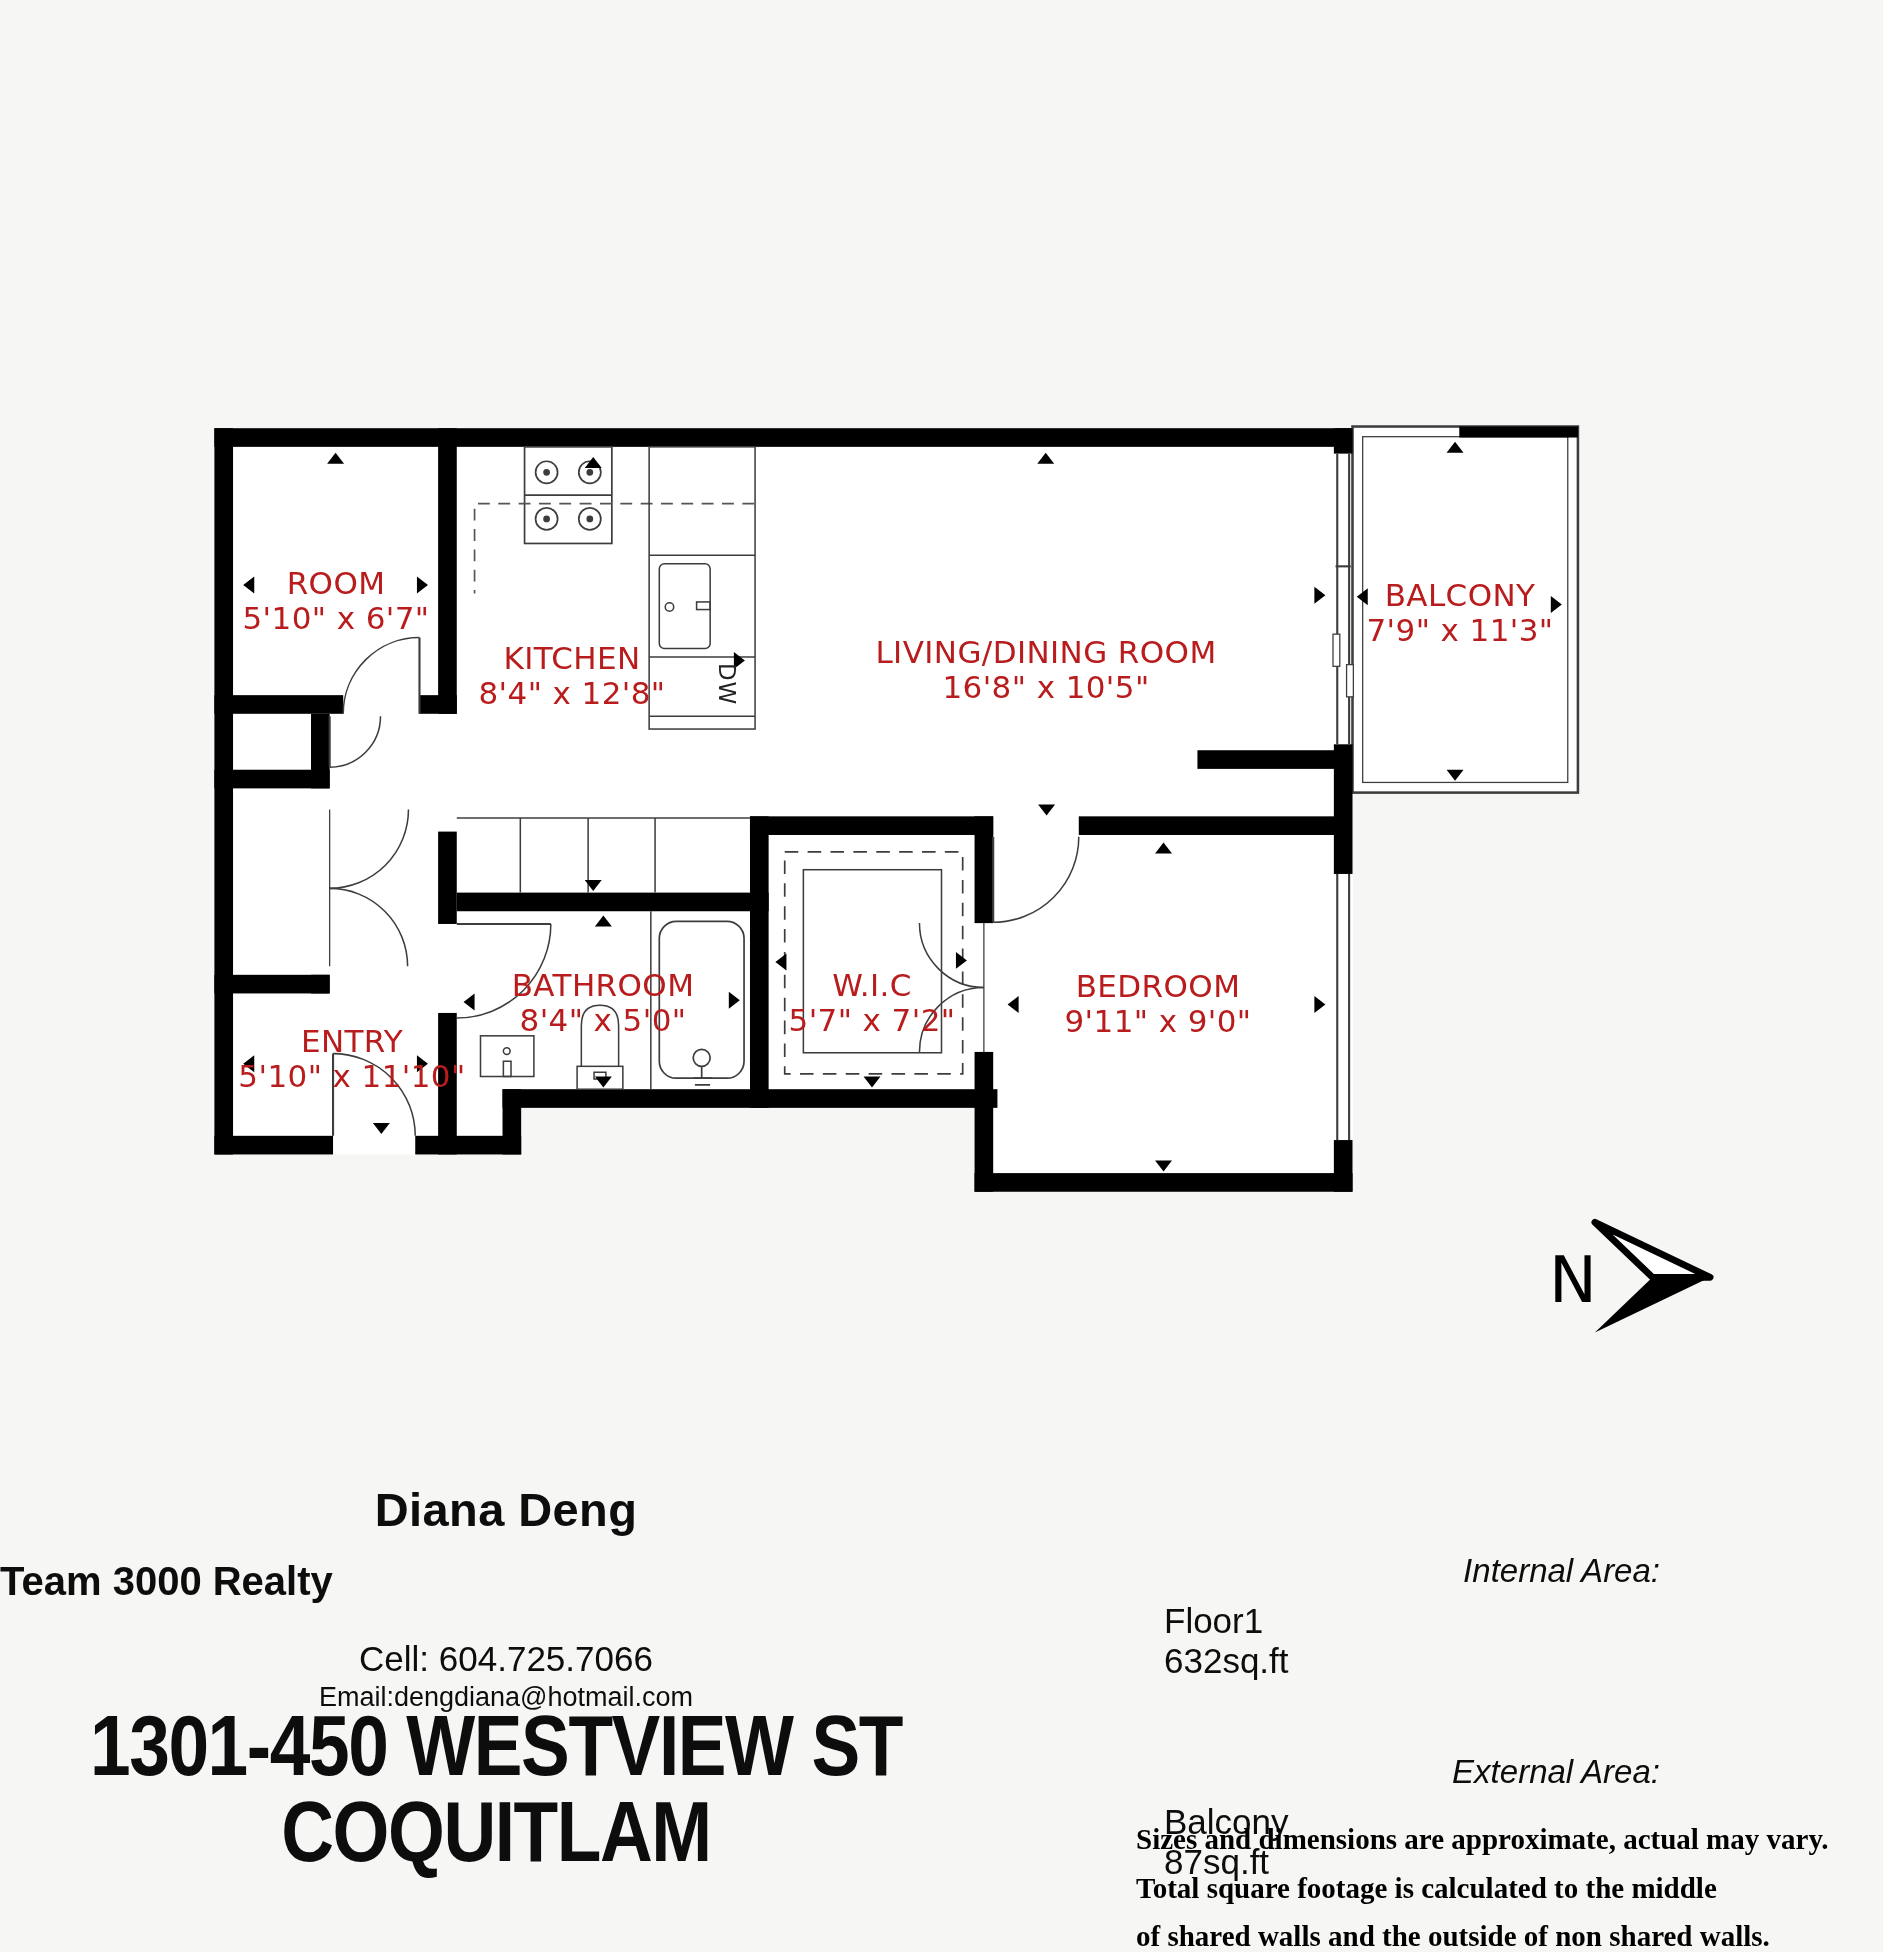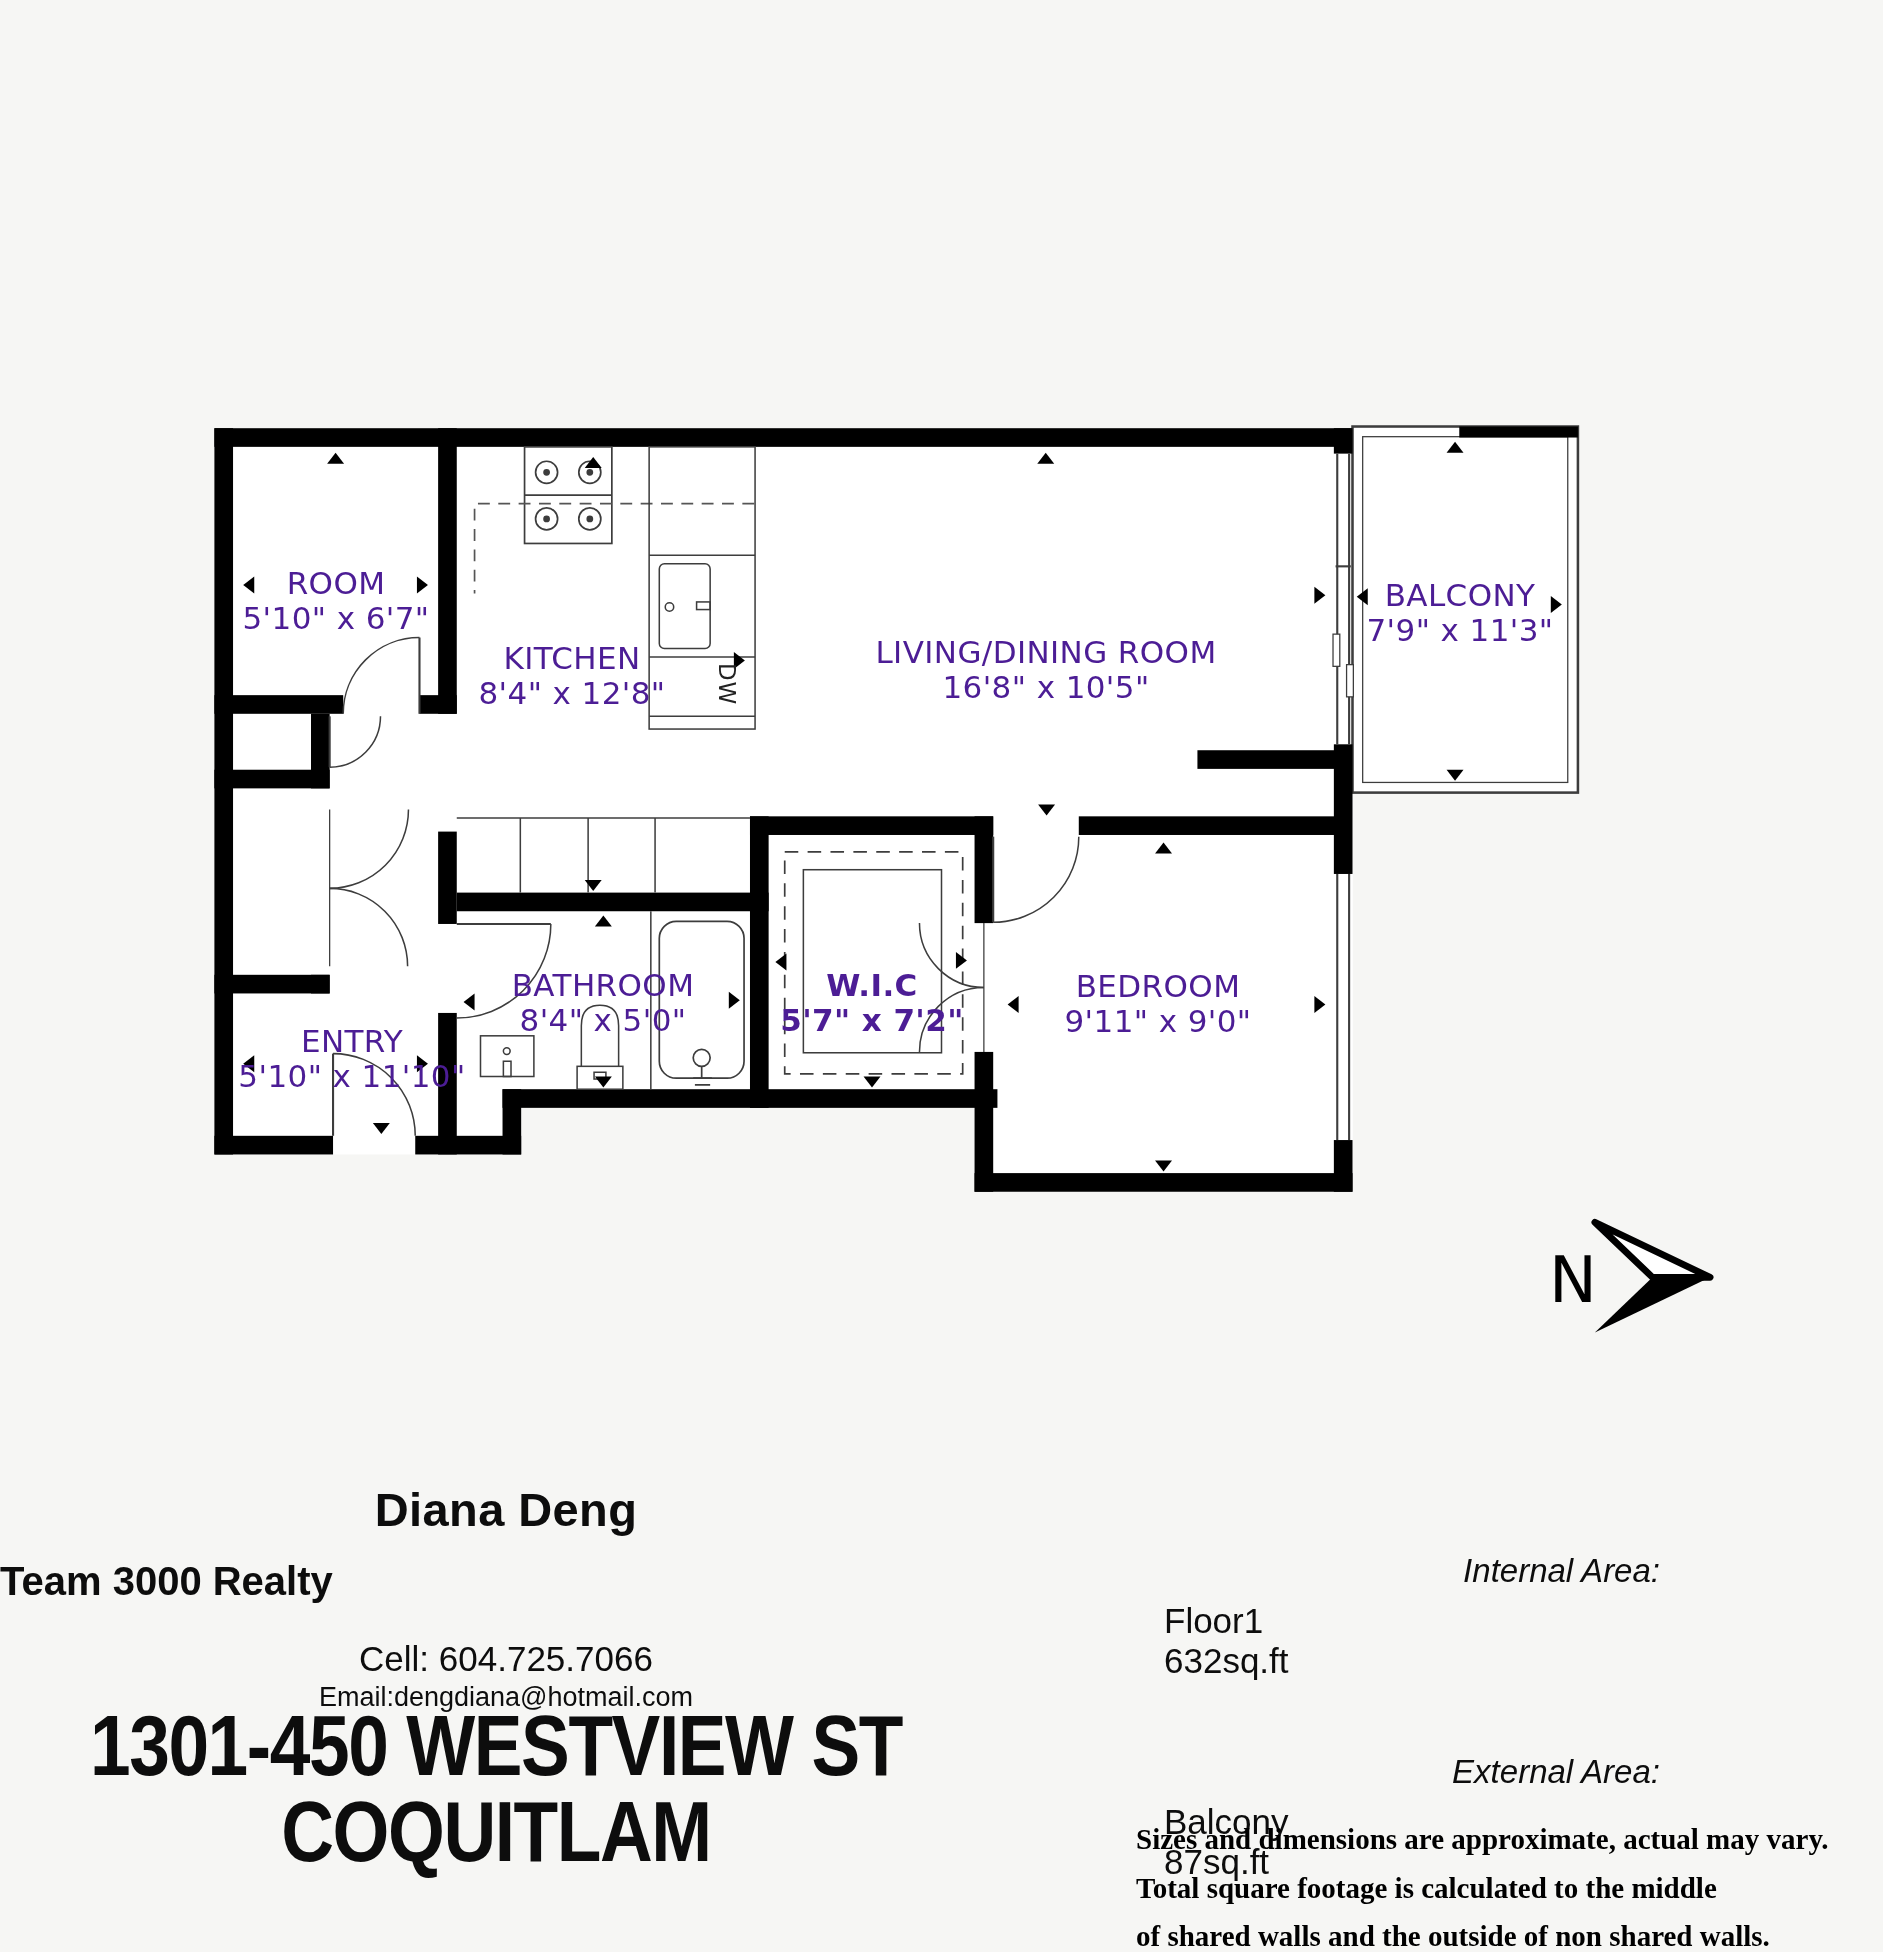--- a/index.html
+++ b/index.html
@@ -1,20 +1,20 @@
 <!DOCTYPE html>
 <html style="font-size:13.6px"><head>
 <meta charset="utf-8">
 <style>
   html,body{margin:0;padding:0;}
   body{background:#e9e9e7;font-family:"DejaVu Sans",sans-serif;}
   .page{position:relative;width:1883px;height:1953px;background:#f6f6f4;overflow:hidden;margin:0 auto;}
   .plan-svg{position:absolute;left:0;top:0;width:1883px;height:1953px;}
   .lbl{position:absolute;transform:translate(-50%,-50%);text-align:center;white-space:nowrap;
-       color:#4c1d95;font-size:31px;line-height:1.14;letter-spacing:0.4px;}
+       color:#b91c1c;font-size:31px;line-height:1.14;letter-spacing:0.4px;}
   .lbl .dims{display:block;}
   .dw-lbl{position:absolute;transform:translate(-50%,-50%) rotate(90deg);font-size:23px;color:#222;letter-spacing:0.8px;}
   .north-lbl{position:absolute;transform:translate(-50%,-50%);font-size:64px;color:#000;font-weight:500;}
   .ft{position:absolute;color:#0d0d0d;font-family:"Liberation Sans",sans-serif;}
   .agent-name{left:0;top:1482px;width:1012px;text-align:center;font-size:47px;font-weight:700;letter-spacing:0.4px;}
   .brokerage{left:0;top:1559px;width:1012px;text-align:left;font-size:40px;font-weight:700;}
   .cell{left:0;top:1639px;width:1012px;text-align:center;font-size:35px;}
   .email{left:0;top:1682px;width:1012px;text-align:center;font-size:27px;}
   .address{left:0;top:1702px;width:992px;text-align:center;font-size:86px;font-weight:700;
            letter-spacing:-1.7px;line-height:1.0;transform:scaleX(.85);transform-origin:50% 0;}
@@ -221,21 +221,21 @@
     <span class="dims">16'8" x 10'5"</span>
   </div>
   <div class="lbl" style="left:1460px;top:613px;">
     <span>BALCONY</span>
     <span class="dims">7'9" x 11'3"</span>
   </div>
   <div class="lbl" style="left:603px;top:1003px;">
     <span>BATHROOM</span>
     <span class="dims">8'4" x 5'0"</span>
   </div>
-  <div class="lbl" style="left:872px;top:1003px;font-weight:bold;">
+  <div class="lbl" style="left:872px;top:1003px;">
     <span>W.I.C</span>
     <span class="dims">5'7" x 7'2"</span>
   </div>
   <div class="lbl" style="left:1158px;top:1004px;">
     <span>BEDROOM</span>
     <span class="dims">9'11" x 9'0"</span>
   </div>
   <div class="lbl" style="left:352px;top:1059px;">
     <span>ENTRY</span>
     <span class="dims">5'10" x 11'10"</span>

